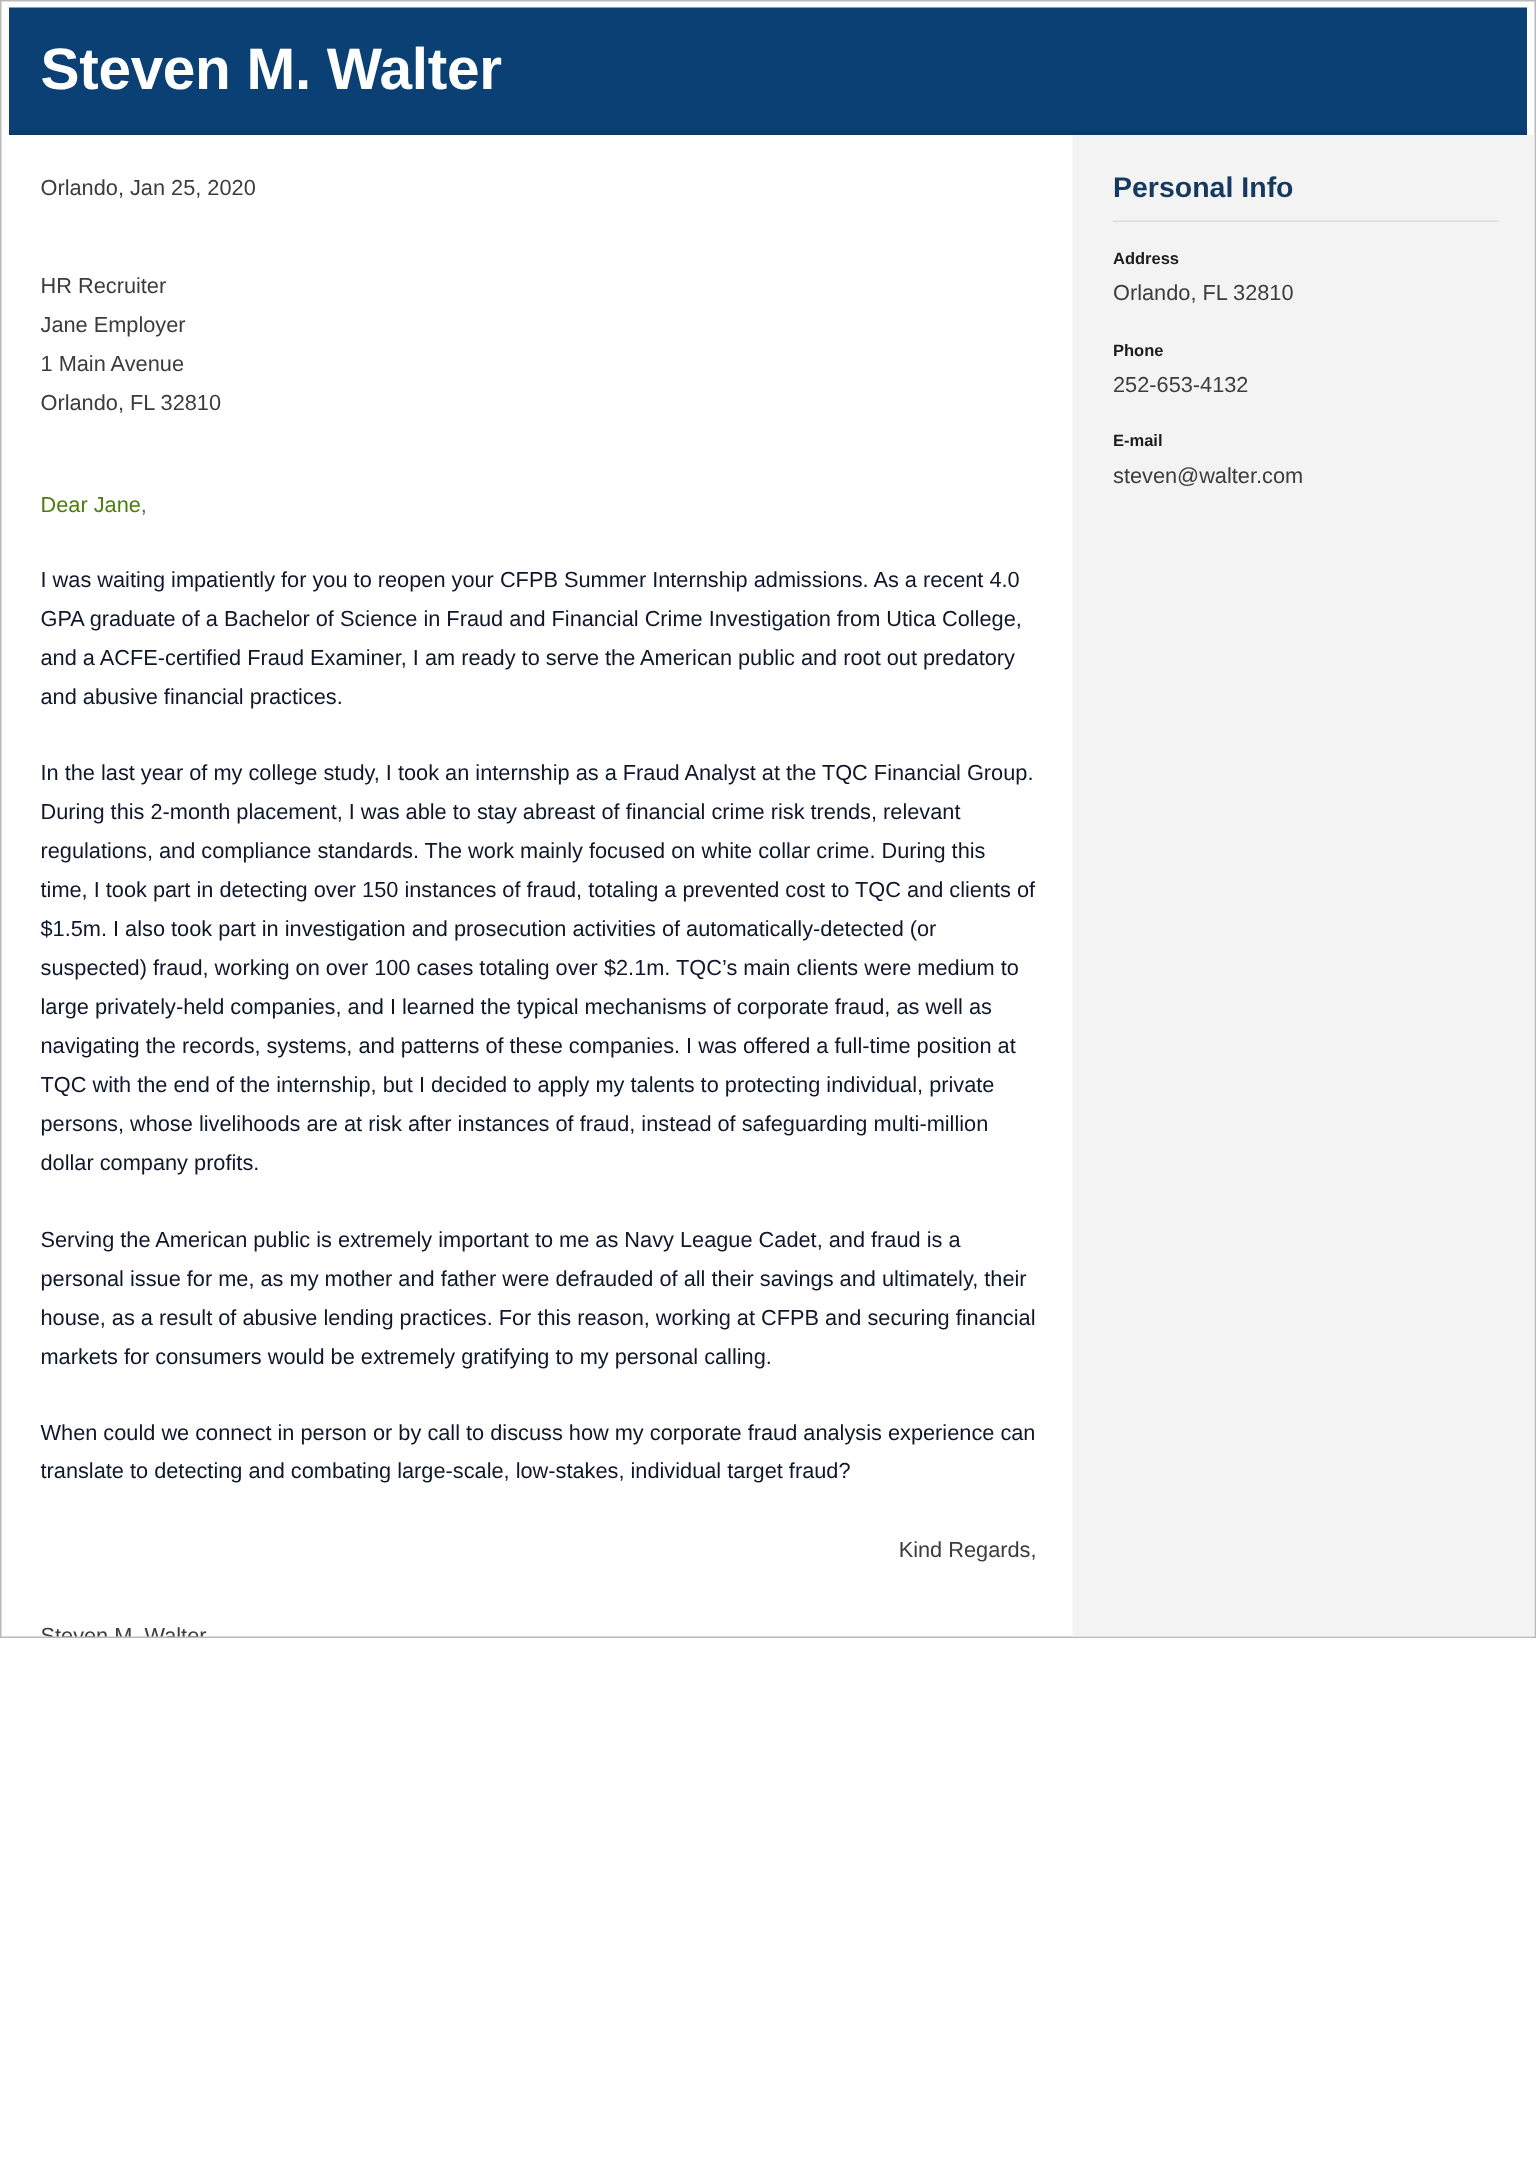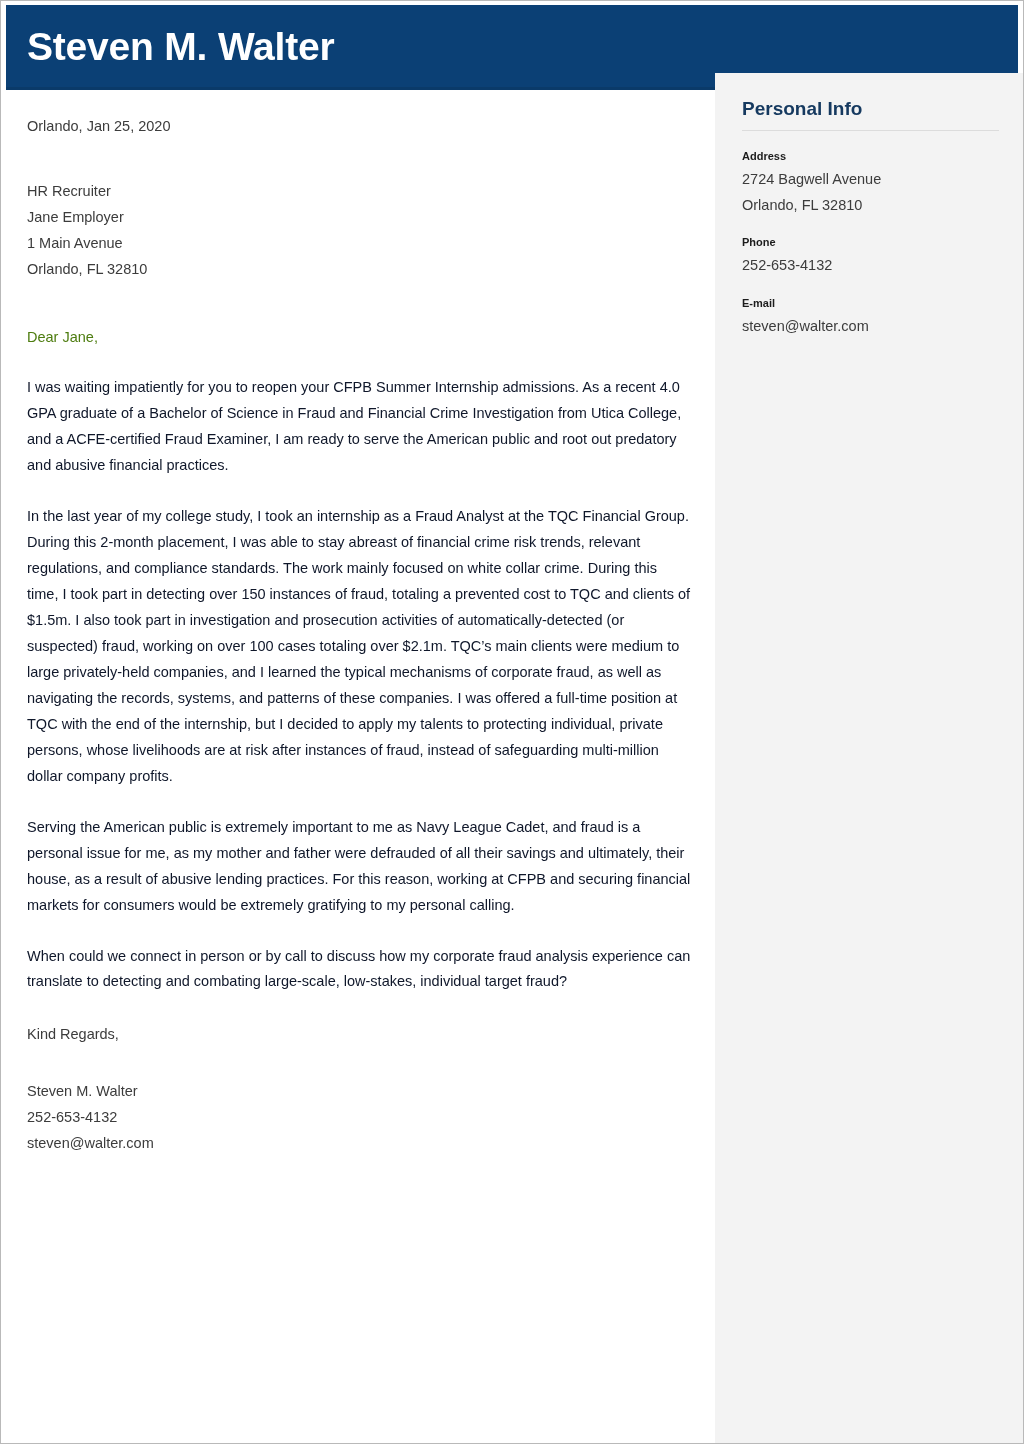--- a/index.html
+++ b/index.html
@@ -10,21 +10,21 @@
   body {
     width: 1024px;
     height: 1448px;
     font-family: "Liberation Sans", sans-serif;
     -webkit-font-smoothing: antialiased;
   }
 
   .page {
     position: relative;
     width: 1024px;
-    height: 1444px;
+    height: 1092px;
     box-sizing: border-box;
     border: 1px solid #b9b9b9;
     background: #ffffff;
     overflow: hidden;
   }
 
   
   .header-banner {
     position: absolute;
     left: 5px;
@@ -43,21 +43,21 @@
     font-weight: bold;
     letter-spacing: -0.2px;
     margin-left: 21px;
     line-height: 1;
   }
 
   
   .sidebar {
     position: absolute;
     left: 714px;
-    top: 72px;
+    top: 89px;
     width: 308px;
     bottom: 0;
     background: #f3f3f3;
     box-sizing: border-box;
     padding: 25px 24px 0 27px;
   }
   .sidebar-title {
     color: #15395f;
     font-size: 19px;
     font-weight: bold;
@@ -124,20 +124,21 @@
     line-height: 1.79;
     margin: 0 0 25px 0;
     text-align: left;
   }
   .closing {
     font-size: 14.5px;
     color: #3c3c3c;
     line-height: 1.78;
     margin-top: 27px;
     margin-bottom: 31px;
+    text-align: right;
   }
   .signature-line {
     font-size: 14.5px;
     color: #3c3c3c;
     line-height: 1.79;
   }
 </style>
 </head>
 <body>
 
@@ -174,21 +175,20 @@
     </div>
 
   </div>
 
   <aside class="sidebar">
     <div class="sidebar-title">Personal Info</div>
     <div class="sidebar-rule"></div>
 
     <div class="info-group">
       <div class="info-label">Address</div>
-      <div class="info-value">2724 Bagwell Avenue</div>
       <div class="info-value">Orlando, FL 32810</div>
     </div>
 
     <div class="info-group">
       <div class="info-label">Phone</div>
       <div class="info-value">252-653-4132</div>
     </div>
 
     <div class="info-group">
       <div class="info-label">E-mail</div>

